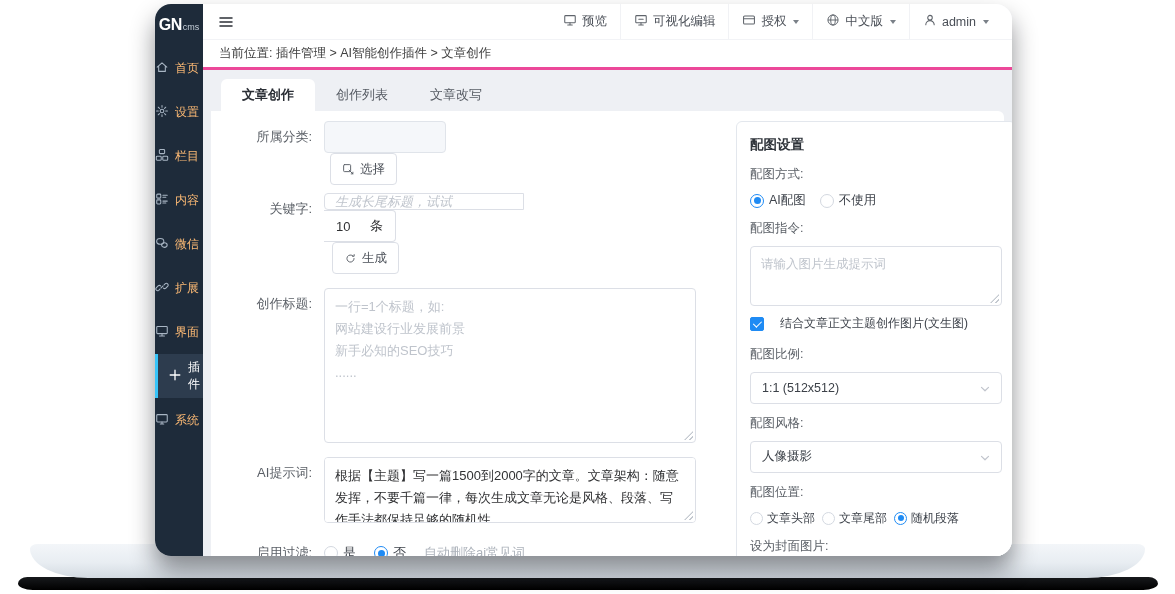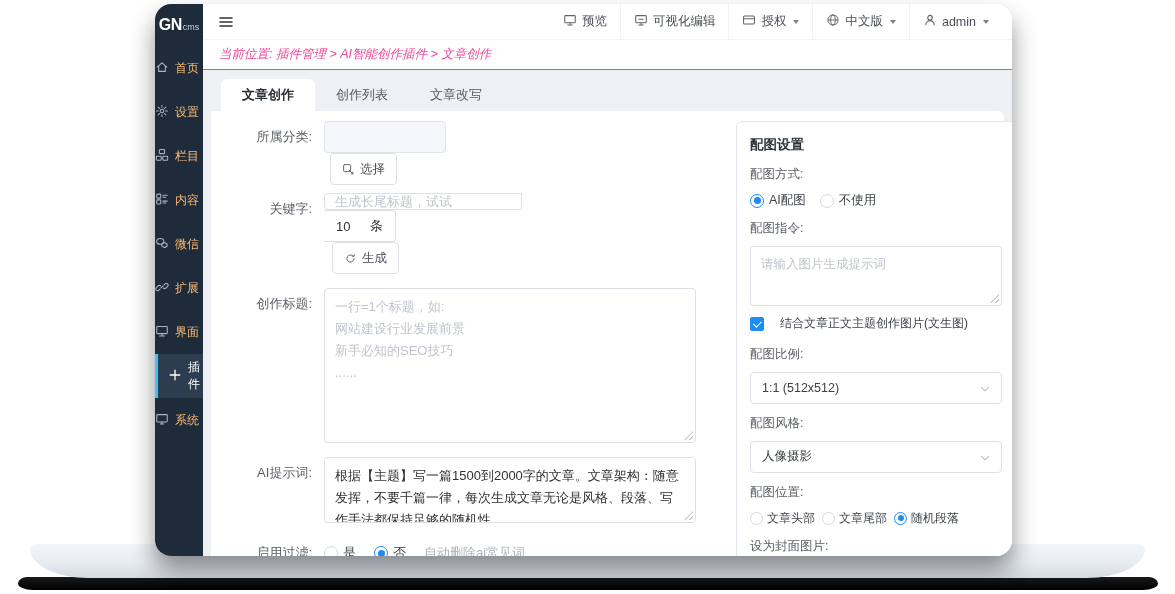--- a/index.html
+++ b/index.html
@@ -42,21 +42,21 @@
   .hamburger svg { width:18px; height:18px; stroke:#2c3037; }
   .tb-right { margin-left:auto; display:flex; align-items:center; height:100%; }
   .tb-item { display:flex; align-items:center; gap:5px; padding:0 13px; height:100%;
     font-size:12.5px; color:#4a4f57; border-left:1px solid #f1f2f5; cursor:pointer; white-space:nowrap; }
   .tb-item:first-child { border-left:none; }
   .tb-item svg { width:14px; height:14px; stroke:#5f646b; }
   .caret { width:0; height:0; border-left:3.5px solid transparent; border-right:3.5px solid transparent;
     border-top:4.5px solid #7a8088; margin-left:2px; }
 
   .breadcrumb { height:30px; background:#fff; display:flex; align-items:center; padding:0 16px;
-    font-size:12.5px; color:#ec4899; border-bottom:1px solid #ec4899; flex:none;font-style:italic; }
+    font-size:12.5px; color:#404040; border-bottom:3px solid #ec4899; flex:none; }
 
   
   .content { flex:1; padding:9px 8px 0 8px; position:relative; overflow:hidden; }
   .tabs { display:flex; margin-left:10px; }
   .tab { height:32px; line-height:32px; padding:0 21px; font-size:13px; color:#565b63;
     cursor:pointer; white-space:nowrap; }
   .tab.active { background:#fff; border-radius:6px 6px 0 0; color:#2b2f36; font-weight:bold; }
   .card { background:#fff; border-radius:0 6px 6px 6px; min-height:470px; position:relative;
     padding:10px 0 16px 0; }
 
@@ -69,21 +69,21 @@
   .inp { height:32px; border:1px solid #dcdfe6; border-radius:4px; background:#fff;
     font-size:13px; color:#303133; padding:0 10px; outline:none;
     font-family:"Liberation Sans","DejaVu Sans",sans-serif; }
   .inp::placeholder, textarea::placeholder { color:#bfc4cc; }
   .cat-input { width:122px; background:#f5f7fa; border-color:#e0e4ea; }
   .btn { height:32px; display:inline-flex; align-items:center; gap:5px; padding:0 11px;
     border:1px solid #dcdfe6; border-radius:4px; background:#fff; font-size:12.5px; color:#4a4f57;
     cursor:pointer; white-space:nowrap; }
   .btn svg { width:13px; height:13px; stroke:#5f646b; }
   .select-btn { margin-left:6px; }
-  .kw-input { flex:1; min-width:0; border-radius:4px 0 0 4px; }
+  .kw-input { flex:1; min-width:0; border-radius:4px 0 0 4px;font-style:italic; }
   .kw-count { width:72px; flex:none; height:32px; border:1px solid #dcdfe6; border-left:none;
     border-radius:0 4px 4px 0; display:flex; align-items:center; justify-content:space-between;
     padding:0 12px; font-size:13px; color:#303133; background:#fff; }
   .gen-btn { margin-left:8px; flex:none; }
 
   .ta-wrap { position:relative; width:372px; }
   .ta-wrap::after { content:''; position:absolute; right:3px; bottom:3px; width:9px; height:9px;
     background:repeating-linear-gradient(-45deg, transparent 0 2px, #c4c9d0 2px 3.2px);
     clip-path:polygon(100% 0, 100% 100%, 0 100%); pointer-events:none; }
   textarea { width:100%; border:1px solid #dcdfe6; border-radius:4px; padding:7px 10px;

